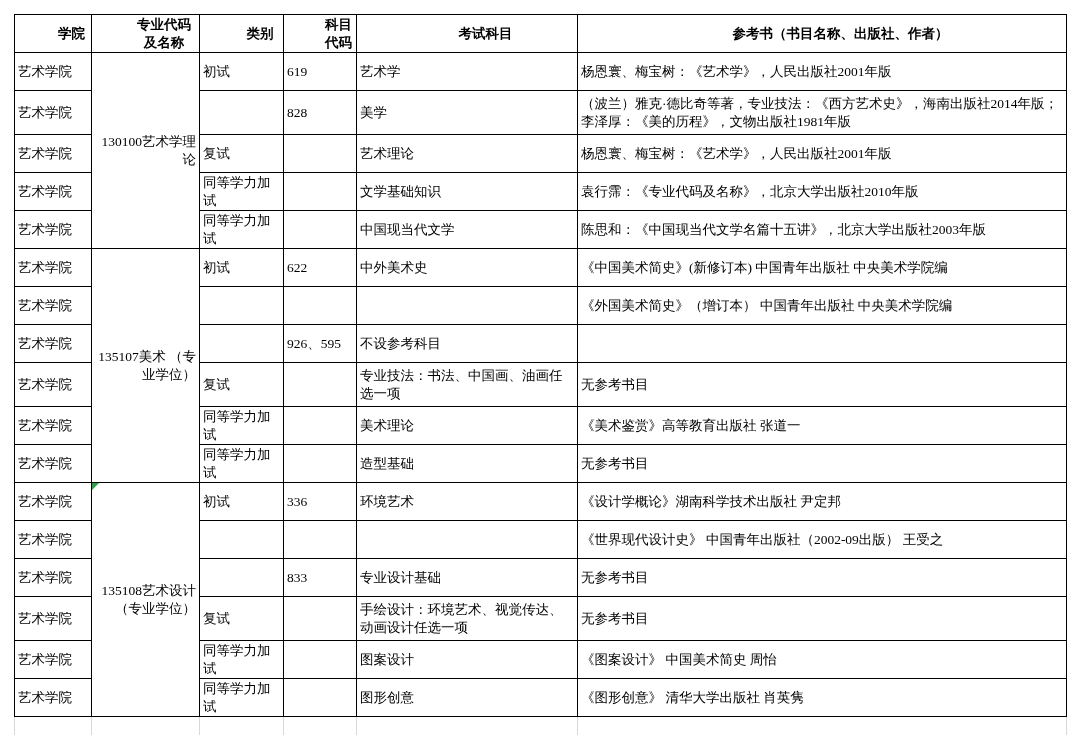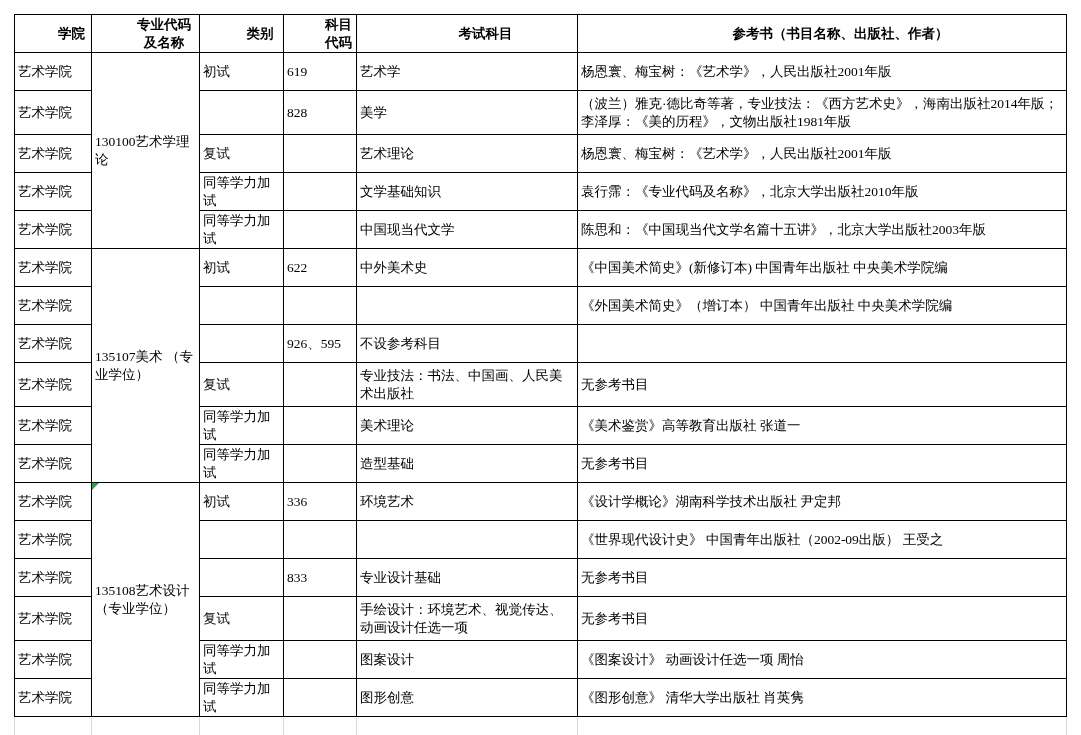--- a/index.html
+++ b/index.html
@@ -25,21 +25,21 @@
   col.c-reference{width:489px;}
   th,td{
     border:1px solid var(--border);
     font-size:13.5px;line-height:1.28;
     padding:1px 3px;vertical-align:middle;
     overflow:hidden;word-break:break-all;
   }
   thead th{font-weight:bold;text-align:center;height:35px;padding-left:40px;}
   tbody td{height:35px;text-align:left;}
   tr.tall td{height:41px;}
-  td.major-cell{text-align:left;position:relative;}
+  td.major-cell{text-align:right;position:relative;}
   tr.empty-row td{border:1px solid var(--faint);height:19px;}
   td.major-cell.flagged::before{
     content:"";position:absolute;top:0;left:0;width:0;height:0;
     border-top:7px solid var(--flag);border-right:7px solid transparent;
   }
 </style>
 </head>
 <body>
 
 <div class="sheet">
@@ -118,21 +118,21 @@
           <td>艺术学院</td>
           <td></td>
           <td>926、595</td>
           <td>不设参考科目</td>
           <td></td>
         </tr>
         <tr class="tall">
           <td>艺术学院</td>
           <td>复试</td>
           <td></td>
-          <td>专业技法：书法、中国画、人民美术出版社</td>
+          <td>专业技法：书法、中国画、油画任选一项</td>
           <td>无参考书目</td>
         </tr>
         <tr>
           <td>艺术学院</td>
           <td>同等学力加试</td>
           <td></td>
           <td>美术理论</td>
           <td>《美术鉴赏》高等教育出版社 张道一</td>
         </tr>
         <tr>
@@ -169,21 +169,21 @@
           <td>复试</td>
           <td></td>
           <td>手绘设计：环境艺术、视觉传达、动画设计任选一项</td>
           <td>无参考书目</td>
         </tr>
         <tr>
           <td>艺术学院</td>
           <td>同等学力加试</td>
           <td></td>
           <td>图案设计</td>
-          <td>《图案设计》 动画设计任选一项 周怡</td>
+          <td>《图案设计》 中国美术简史 周怡</td>
         </tr>
         <tr>
           <td>艺术学院</td>
           <td>同等学力加试</td>
           <td></td>
           <td>图形创意</td>
           <td>《图形创意》 清华大学出版社 肖英隽</td>
         </tr>
         <tr class="empty-row">
           <td></td>

